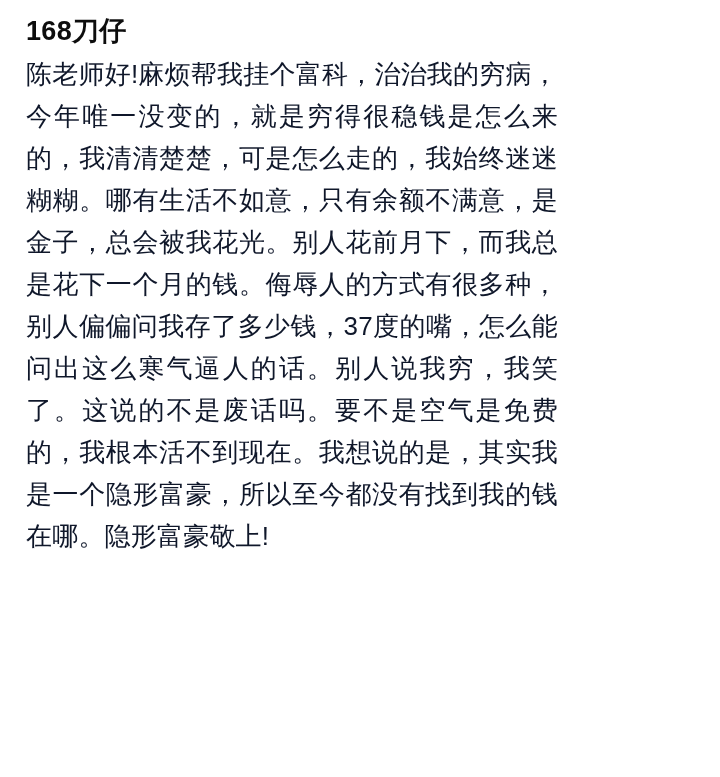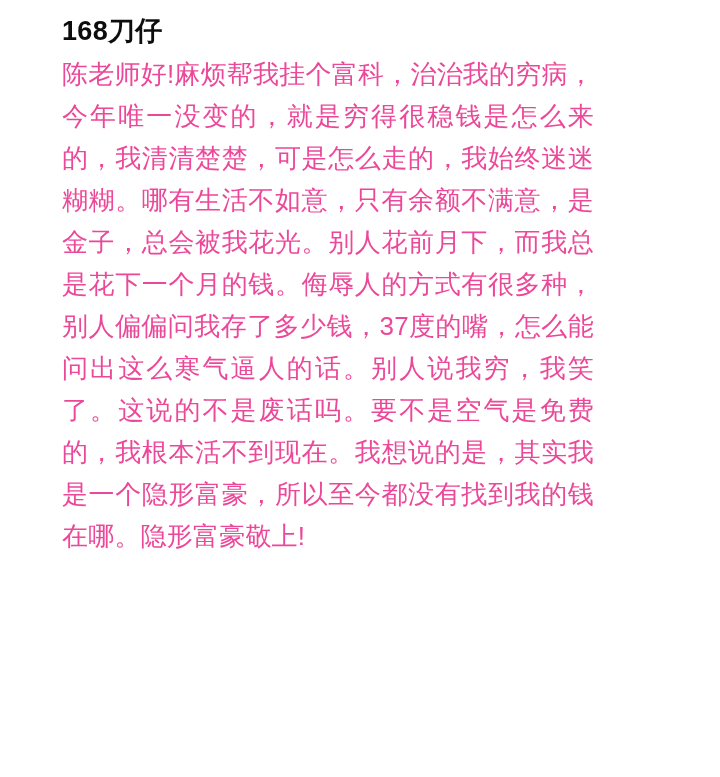--- a/index.html
+++ b/index.html
@@ -13,35 +13,34 @@
     font-family: "Liberation Sans", "DejaVu Sans", sans-serif;
     color: #1a1a1a;
     overflow: hidden;
   }
   .page {
     box-sizing: border-box;
     width: 580px;
     height: 777px;
     padding: 14px 22px 0 26px;
     background: #ffffff;
-    margin-left: 36px;
   }
   .title {
     font-size: 27px;
     font-weight: 700;
     line-height: 1.3;
     letter-spacing: 0.3px;
     color: #0d0d0d;
     margin: 0 0 4px 0;
   }
   .body-text {
     font-size: 26px;
     line-height: 42px;
     font-weight: 400;
-    color: #ec4899;
+    color: #0f172a;
     letter-spacing: 0.2px;
     text-align: justify;
     text-justify: inter-character;
     margin: 0;
     word-break: break-all;
   }
   .para-gap {
     height: 42px;
   }
 </style>

